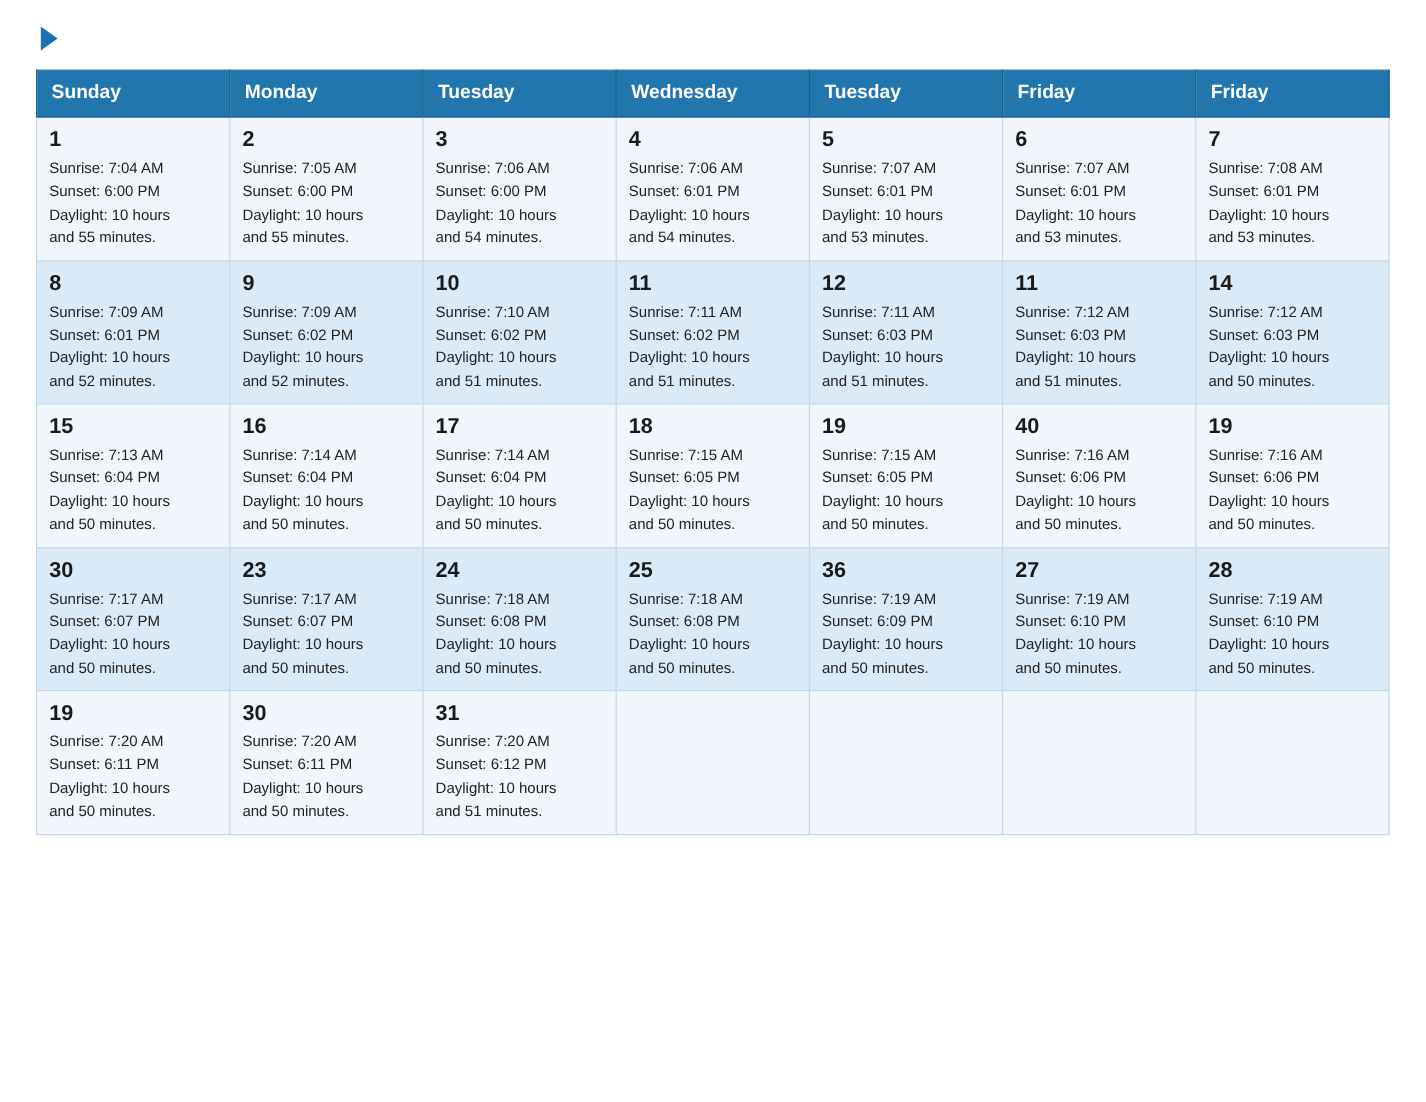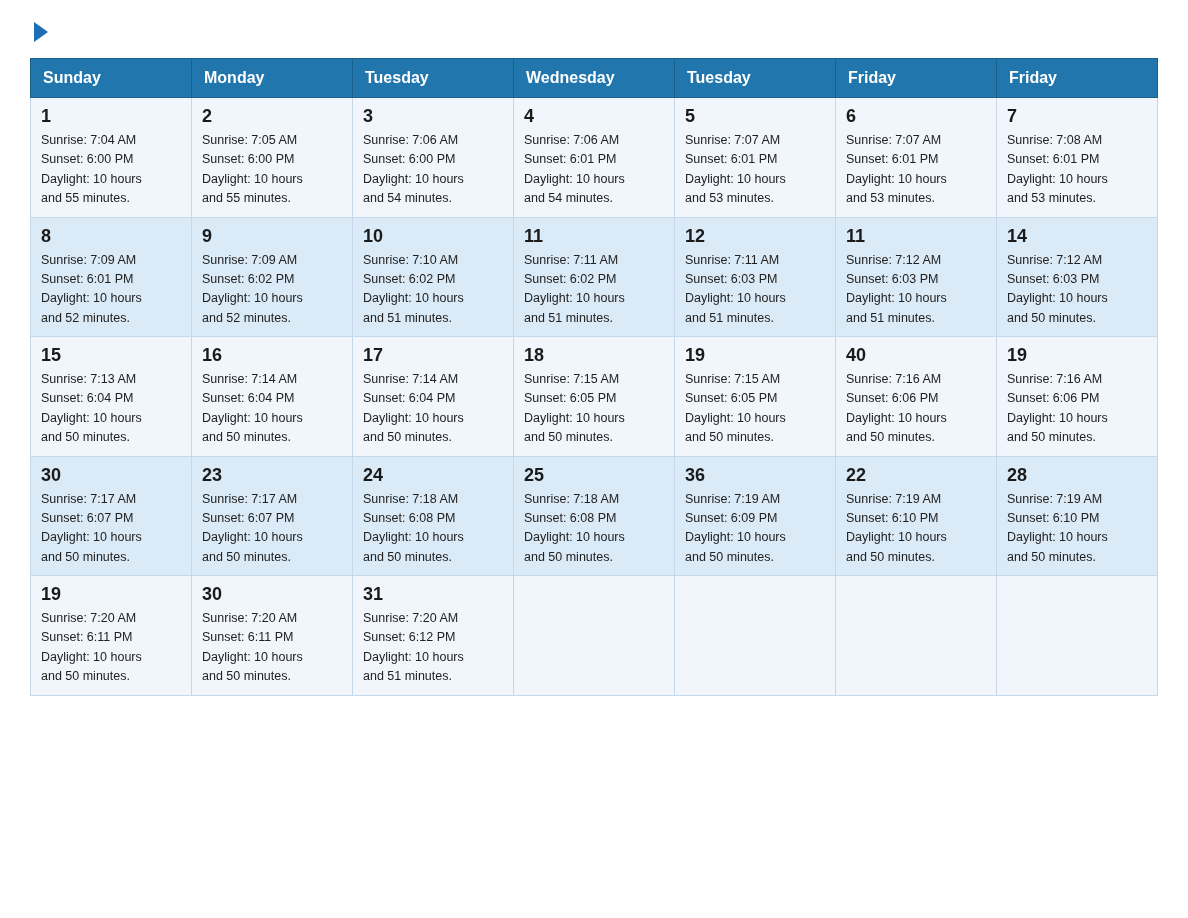--- a/index.html
+++ b/index.html
@@ -163,21 +163,21 @@
         <td><span class="day-num">19</span><span class="day-info">Sunrise: 7:15 AM<br>Sunset: 6:05 PM<br>Daylight: 10 hours<br>and 50 minutes.</span></td>
         <td><span class="day-num">40</span><span class="day-info">Sunrise: 7:16 AM<br>Sunset: 6:06 PM<br>Daylight: 10 hours<br>and 50 minutes.</span></td>
         <td><span class="day-num">19</span><span class="day-info">Sunrise: 7:16 AM<br>Sunset: 6:06 PM<br>Daylight: 10 hours<br>and 50 minutes.</span></td>
       </tr>
       <tr>
         <td><span class="day-num">30</span><span class="day-info">Sunrise: 7:17 AM<br>Sunset: 6:07 PM<br>Daylight: 10 hours<br>and 50 minutes.</span></td>
         <td><span class="day-num">23</span><span class="day-info">Sunrise: 7:17 AM<br>Sunset: 6:07 PM<br>Daylight: 10 hours<br>and 50 minutes.</span></td>
         <td><span class="day-num">24</span><span class="day-info">Sunrise: 7:18 AM<br>Sunset: 6:08 PM<br>Daylight: 10 hours<br>and 50 minutes.</span></td>
         <td><span class="day-num">25</span><span class="day-info">Sunrise: 7:18 AM<br>Sunset: 6:08 PM<br>Daylight: 10 hours<br>and 50 minutes.</span></td>
         <td><span class="day-num">36</span><span class="day-info">Sunrise: 7:19 AM<br>Sunset: 6:09 PM<br>Daylight: 10 hours<br>and 50 minutes.</span></td>
-        <td><span class="day-num">22</span><span class="day-info">Sunrise: 7:19 AM<br>Sunset: 6:10 PM<br>Daylight: 10 hours<br>and 50 minutes.</span></td>
+        <td><span class="day-num">27</span><span class="day-info">Sunrise: 7:19 AM<br>Sunset: 6:10 PM<br>Daylight: 10 hours<br>and 50 minutes.</span></td>
         <td><span class="day-num">28</span><span class="day-info">Sunrise: 7:19 AM<br>Sunset: 6:10 PM<br>Daylight: 10 hours<br>and 50 minutes.</span></td>
       </tr>
       <tr>
         <td><span class="day-num">19</span><span class="day-info">Sunrise: 7:20 AM<br>Sunset: 6:11 PM<br>Daylight: 10 hours<br>and 50 minutes.</span></td>
         <td><span class="day-num">30</span><span class="day-info">Sunrise: 7:20 AM<br>Sunset: 6:11 PM<br>Daylight: 10 hours<br>and 50 minutes.</span></td>
         <td><span class="day-num">31</span><span class="day-info">Sunrise: 7:20 AM<br>Sunset: 6:12 PM<br>Daylight: 10 hours<br>and 51 minutes.</span></td>
         <td class="empty-cell">&nbsp;</td>
         <td class="empty-cell">&nbsp;</td>
         <td class="empty-cell">&nbsp;</td>
         <td class="empty-cell">&nbsp;</td>

